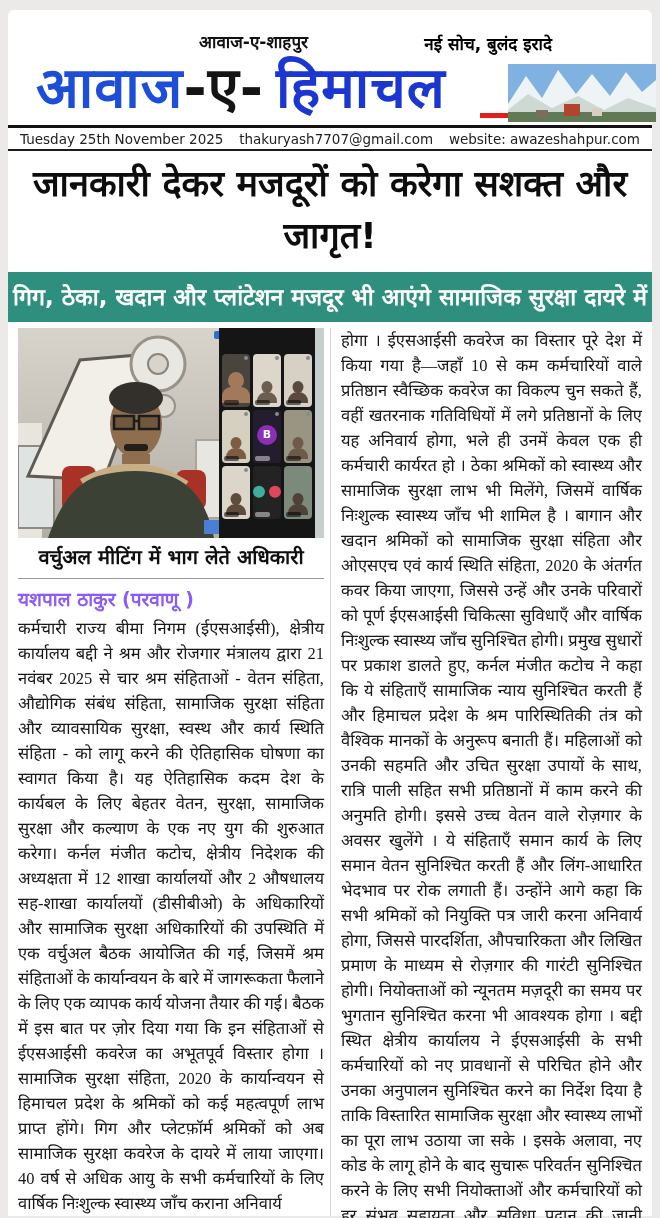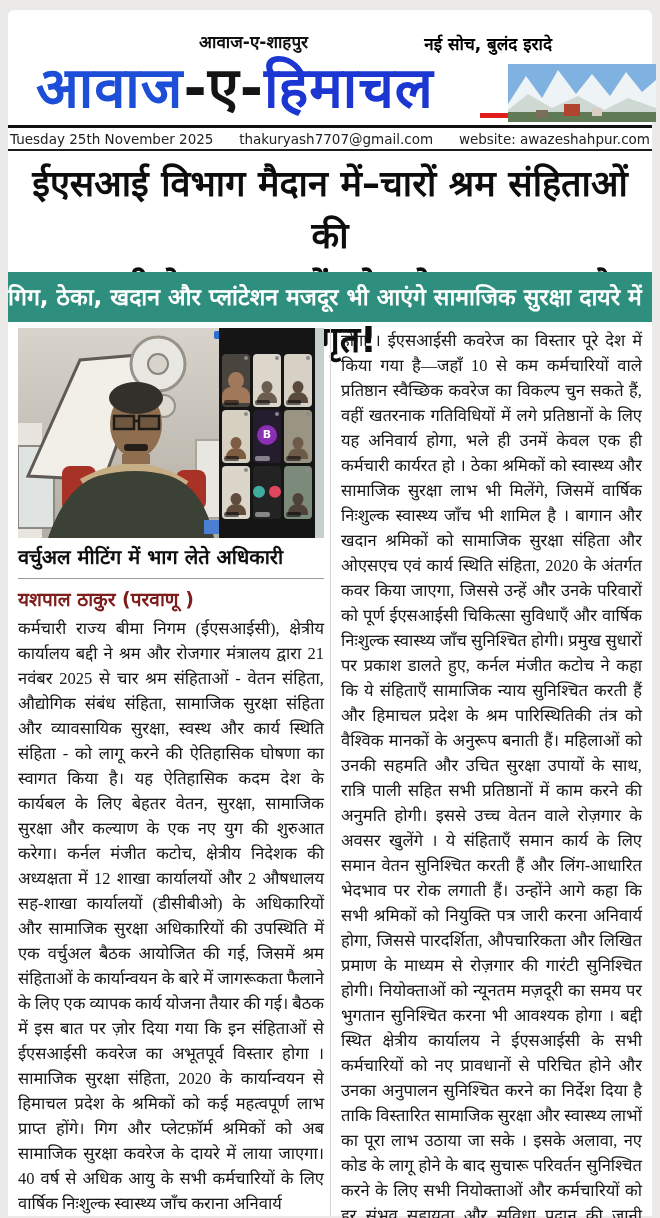--- a/index.html
+++ b/index.html
@@ -8,36 +8,36 @@
   .sheet { position:absolute; left:8px; top:10px; right:8px; bottom:2px; background:#ffffff; border-radius:6px 6px 0 0; }
 
   
   .tagline-left { position:absolute; left:100px; top:20px; width:200px; text-align:right;
     font-size:17px; font-weight:bold; color:#111; }
   .tagline-right { position:absolute; right:100px; top:22px; font-size:17px; font-weight:bold; color:#000000; }
   .masthead { position:absolute; left:28px; top:46px; font-size:56px; font-weight:900;
     letter-spacing:1px; white-space:nowrap; line-height:64px; }
   .mh-red { color:#1d4ed8; }
   .mh-black { color:#141414; }
-  .mh-blue { color:#1b36d1; }
+  .mh-blue { color:#1b36d1;margin-left:12px; }
   .red-dash { position:absolute; left:472px; top:103px; width:28px; height:5px; background:#e11d1d; }
   .mountain { position:absolute; left:500px; top:54px; width:148px; height:58px; overflow:hidden; }
   .mountain svg { display:block; }
 
   .datebar { position:absolute; left:0; right:0; top:115px; height:26px;
     border-top:3px solid #111; border-bottom:2px solid #1b1b1b;
     display:flex; align-items:center; justify-content:space-between;
-    padding:0 2px; font-size:13.5px; color:#222; }
+    padding:0 12px; font-size:13.5px; color:#222; }
 
   
   .headline { position:absolute; left:0; right:0; top:148px; text-align:center;
     font-weight:900; font-size:36px; line-height:52px; color:#0d0d0d; }
   .subheadline { position:absolute; left:0; right:0; top:262px; height:50px;
     background:#2f8f7e; color:#ffffff; font-weight:bold; font-size:23px;
-    line-height:50px; }
+    text-align:center; line-height:50px; }
 
   
   .columns { position:absolute; left:4px; right:4px; top:318px; bottom:0;
     display:flex; }
   .col { width:50%; padding:0 6px; font-size:16.5px; line-height:25px; text-align:justify;
     color:#171717; font-family:"Liberation Serif","DejaVu Serif", serif; }
   .col-right { border-left:1px solid #d6d4d4; padding-left:10px; }
 
   
   .photo { position:relative; width:100%; height:210px; background:#c9c5bd; overflow:hidden; }
@@ -67,24 +67,24 @@
     border-radius:50%; background:#8a8a8a; }
   .avatar-b { position:absolute; left:50%; top:50%; transform:translate(-50%,-60%);
     width:20px; height:20px; border-radius:50%; background:#8b2fb5; color:#fff;
     font-size:11px; font-weight:bold; text-align:center; line-height:20px;
     font-family:"DejaVu Sans", sans-serif; }
   .icon-pair { position:absolute; left:50%; top:50%; transform:translate(-50%,-60%);
     display:flex; gap:4px; }
   .ic { width:12px; height:12px; border-radius:50%; }
   .ic-teal { background:#3fae9e; } .ic-red { background:#e0475f; }
 
-  .caption { text-align:left; font-weight:bold; font-size:20px; color:#0f0f0f;
+  .caption { text-align:center; font-weight:bold; font-size:20px; color:#0f0f0f;
     padding:7px 0 6px; font-family:"DejaVu Sans", sans-serif; }
   .col-rule { border:none; border-top:1.5px solid #9a9a9a; margin:2px 0 6px; }
-  .byline { font-weight:bold; font-size:19px; color:#7f1d1d; padding:2px 0 4px;
+  .byline { font-weight:bold; font-size:19px; color:#8b5cf6; padding:2px 0 4px;
     font-family:"DejaVu Sans", sans-serif; }
 </style>
 </head>
 <body>
 
 <div class="page">
   <div class="sheet">
 
     <div class="tagline-left">आवाज-ए-शाहपुर</div>
     <div class="tagline-right">नई सोच, बुलंद इरादे</div>
@@ -106,21 +106,20 @@
       </svg>
     </div>
 
     <div class="datebar">
       <span>Tuesday 25th November 2025</span>
       <span>thakuryash7707@gmail.com</span>
       <span>website: awazeshahpur.com</span>
     </div>
 
     <div class="headline">
-      <div>ईएसआई विभाग मैदान में–चारों श्रम संहिताओं की</div>
       <div>जानकारी देकर मजदूरों को करेगा सशक्त और जागृत!</div>
     </div>
 
     <div class="subheadline">गिग, ठेका, खदान और प्लांटेशन मजदूर भी आएंगे सामाजिक सुरक्षा दायरे में</div>
 
     <div class="columns">
 
       <div class="col col-left">
         <div class="photo">
           <svg class="scene" width="208" height="210" viewBox="0 0 208 210">

